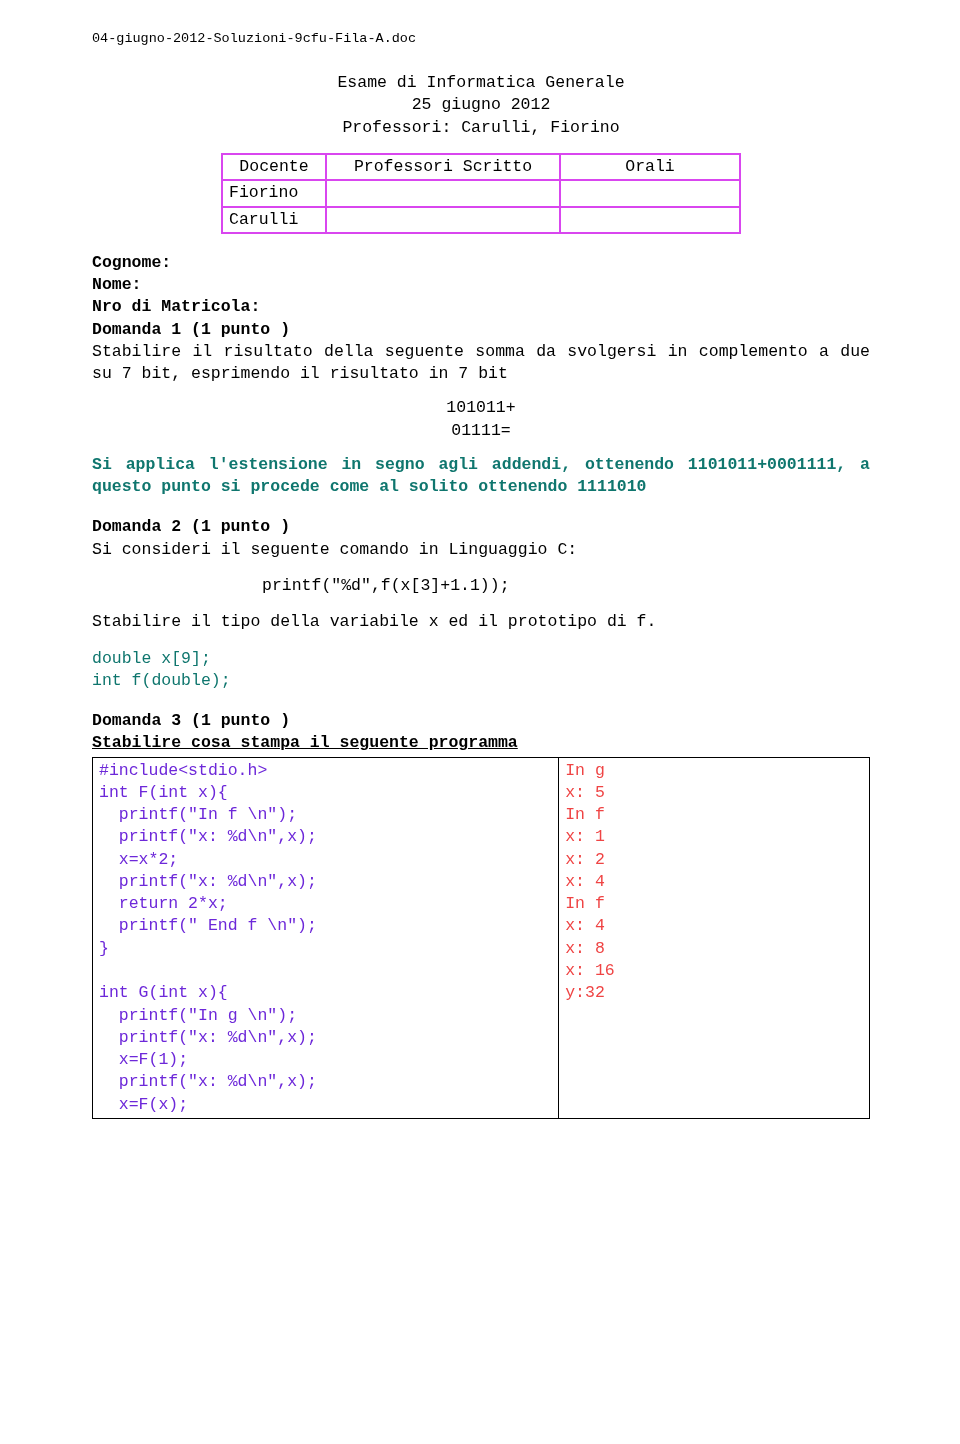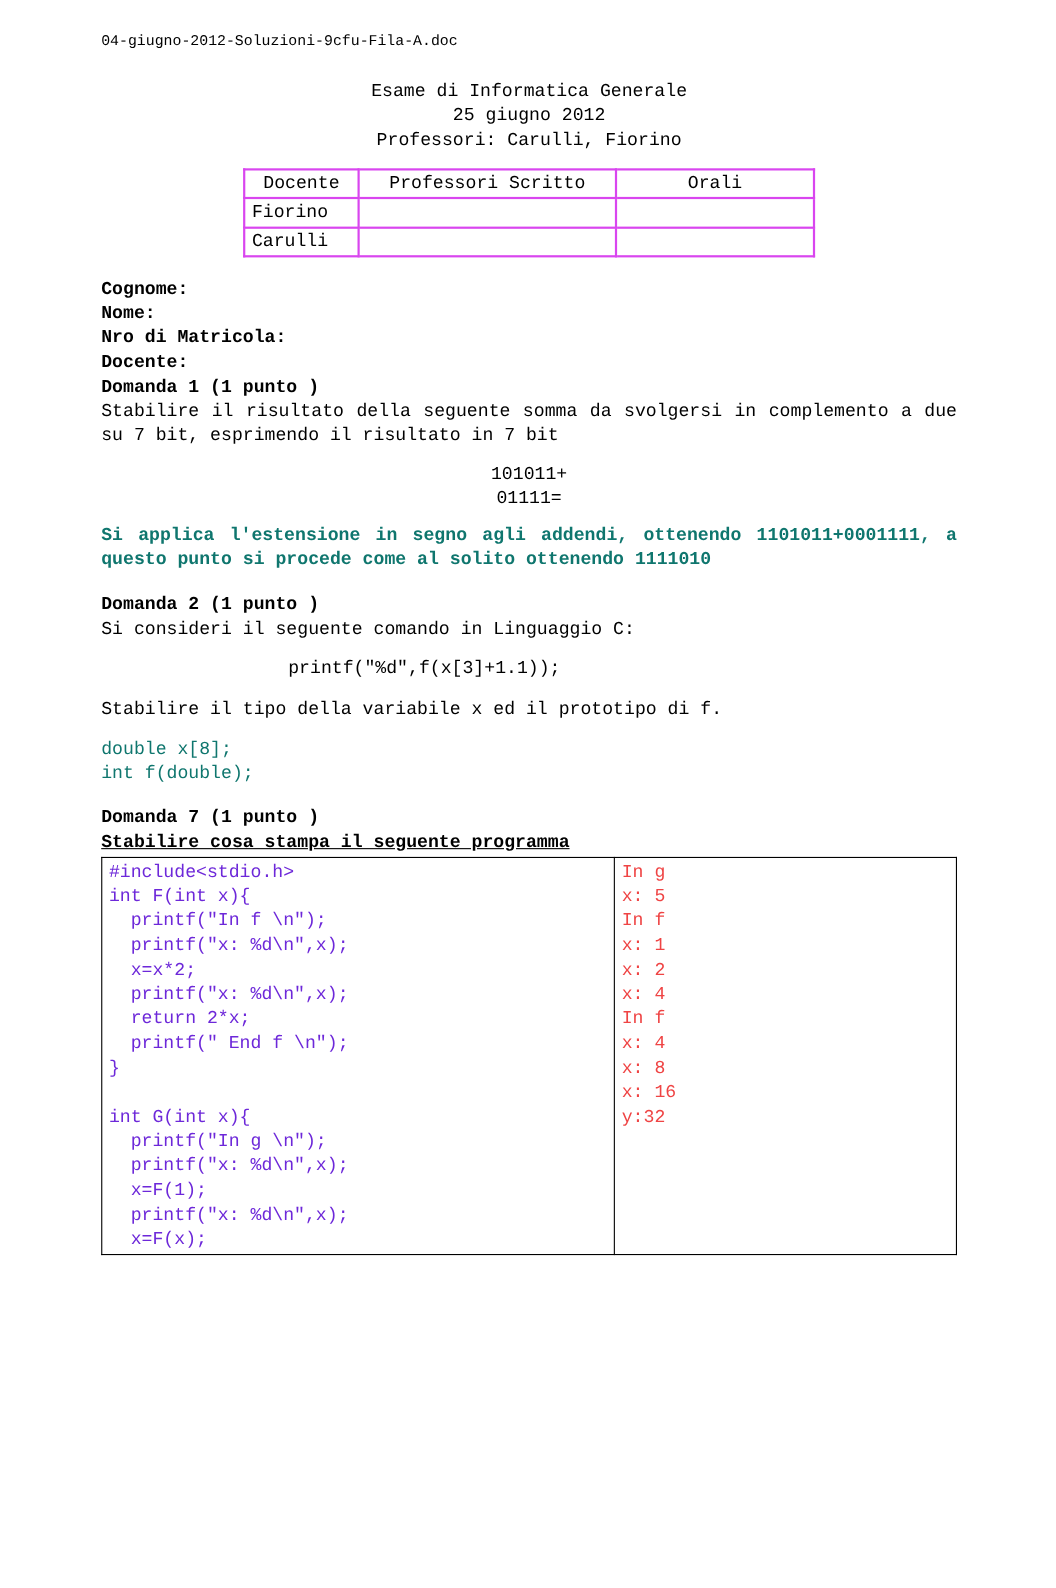--- a/index.html
+++ b/index.html
@@ -116,43 +116,42 @@
       <td>Carulli</td>
       <td></td>
       <td></td>
     </tr>
   </tbody>
     </table>
 
   <div class="bold">Cognome:</div>
   <div class="bold">Nome:</div>
   <div class="bold">Nro di Matricola:</div>
-  <div class="bold">Docente:</div>
 
   <div class="bold">Domanda 1 (1 punto )</div>
   <div class="para just">Stabilire il risultato della seguente somma da svolgersi in complemento a due su 7 bit, esprimendo il risultato in 7 bit</div>
 
   <div class="center-math">
     <div>101011+</div>
     <div>01111=</div>
   </div>
 
   <div class="para just red bold">Si applica l'estensione in segno agli addendi, ottenendo 1101011+0001111, a questo punto si procede come al solito ottenendo 1111010</div>
 
   <div class="bold blk-gap-md">Domanda 2 (1 punto )</div>
   <div class="para">Si consideri il seguente comando in Linguaggio C:</div>
 
   <div class="indent-printf">printf("%d",f(x[3]+1.1));</div>
 
   <div class="para">Stabilire il tipo della variabile x ed il prototipo di f.</div>
 
-  <div class="red blk-gap-sm">double x[8];</div>
+  <div class="red blk-gap-sm">double x[9];</div>
   <div class="red">int f(double);</div>
 
-  <div class="bold blk-gap-md">Domanda 7 (1 punto )</div>
+  <div class="bold blk-gap-md">Domanda 3 (1 punto )</div>
   <div class="bold underline">Stabilire cosa stampa il seguente programma</div>
 
   <table class="code">
     <tbody>
         <tr>
       <td class="left-col">#include&lt;stdio.h&gt;
 int F(int x){
   printf("In f \n");
   printf("x: %d\n",x);
   x=x*2;

